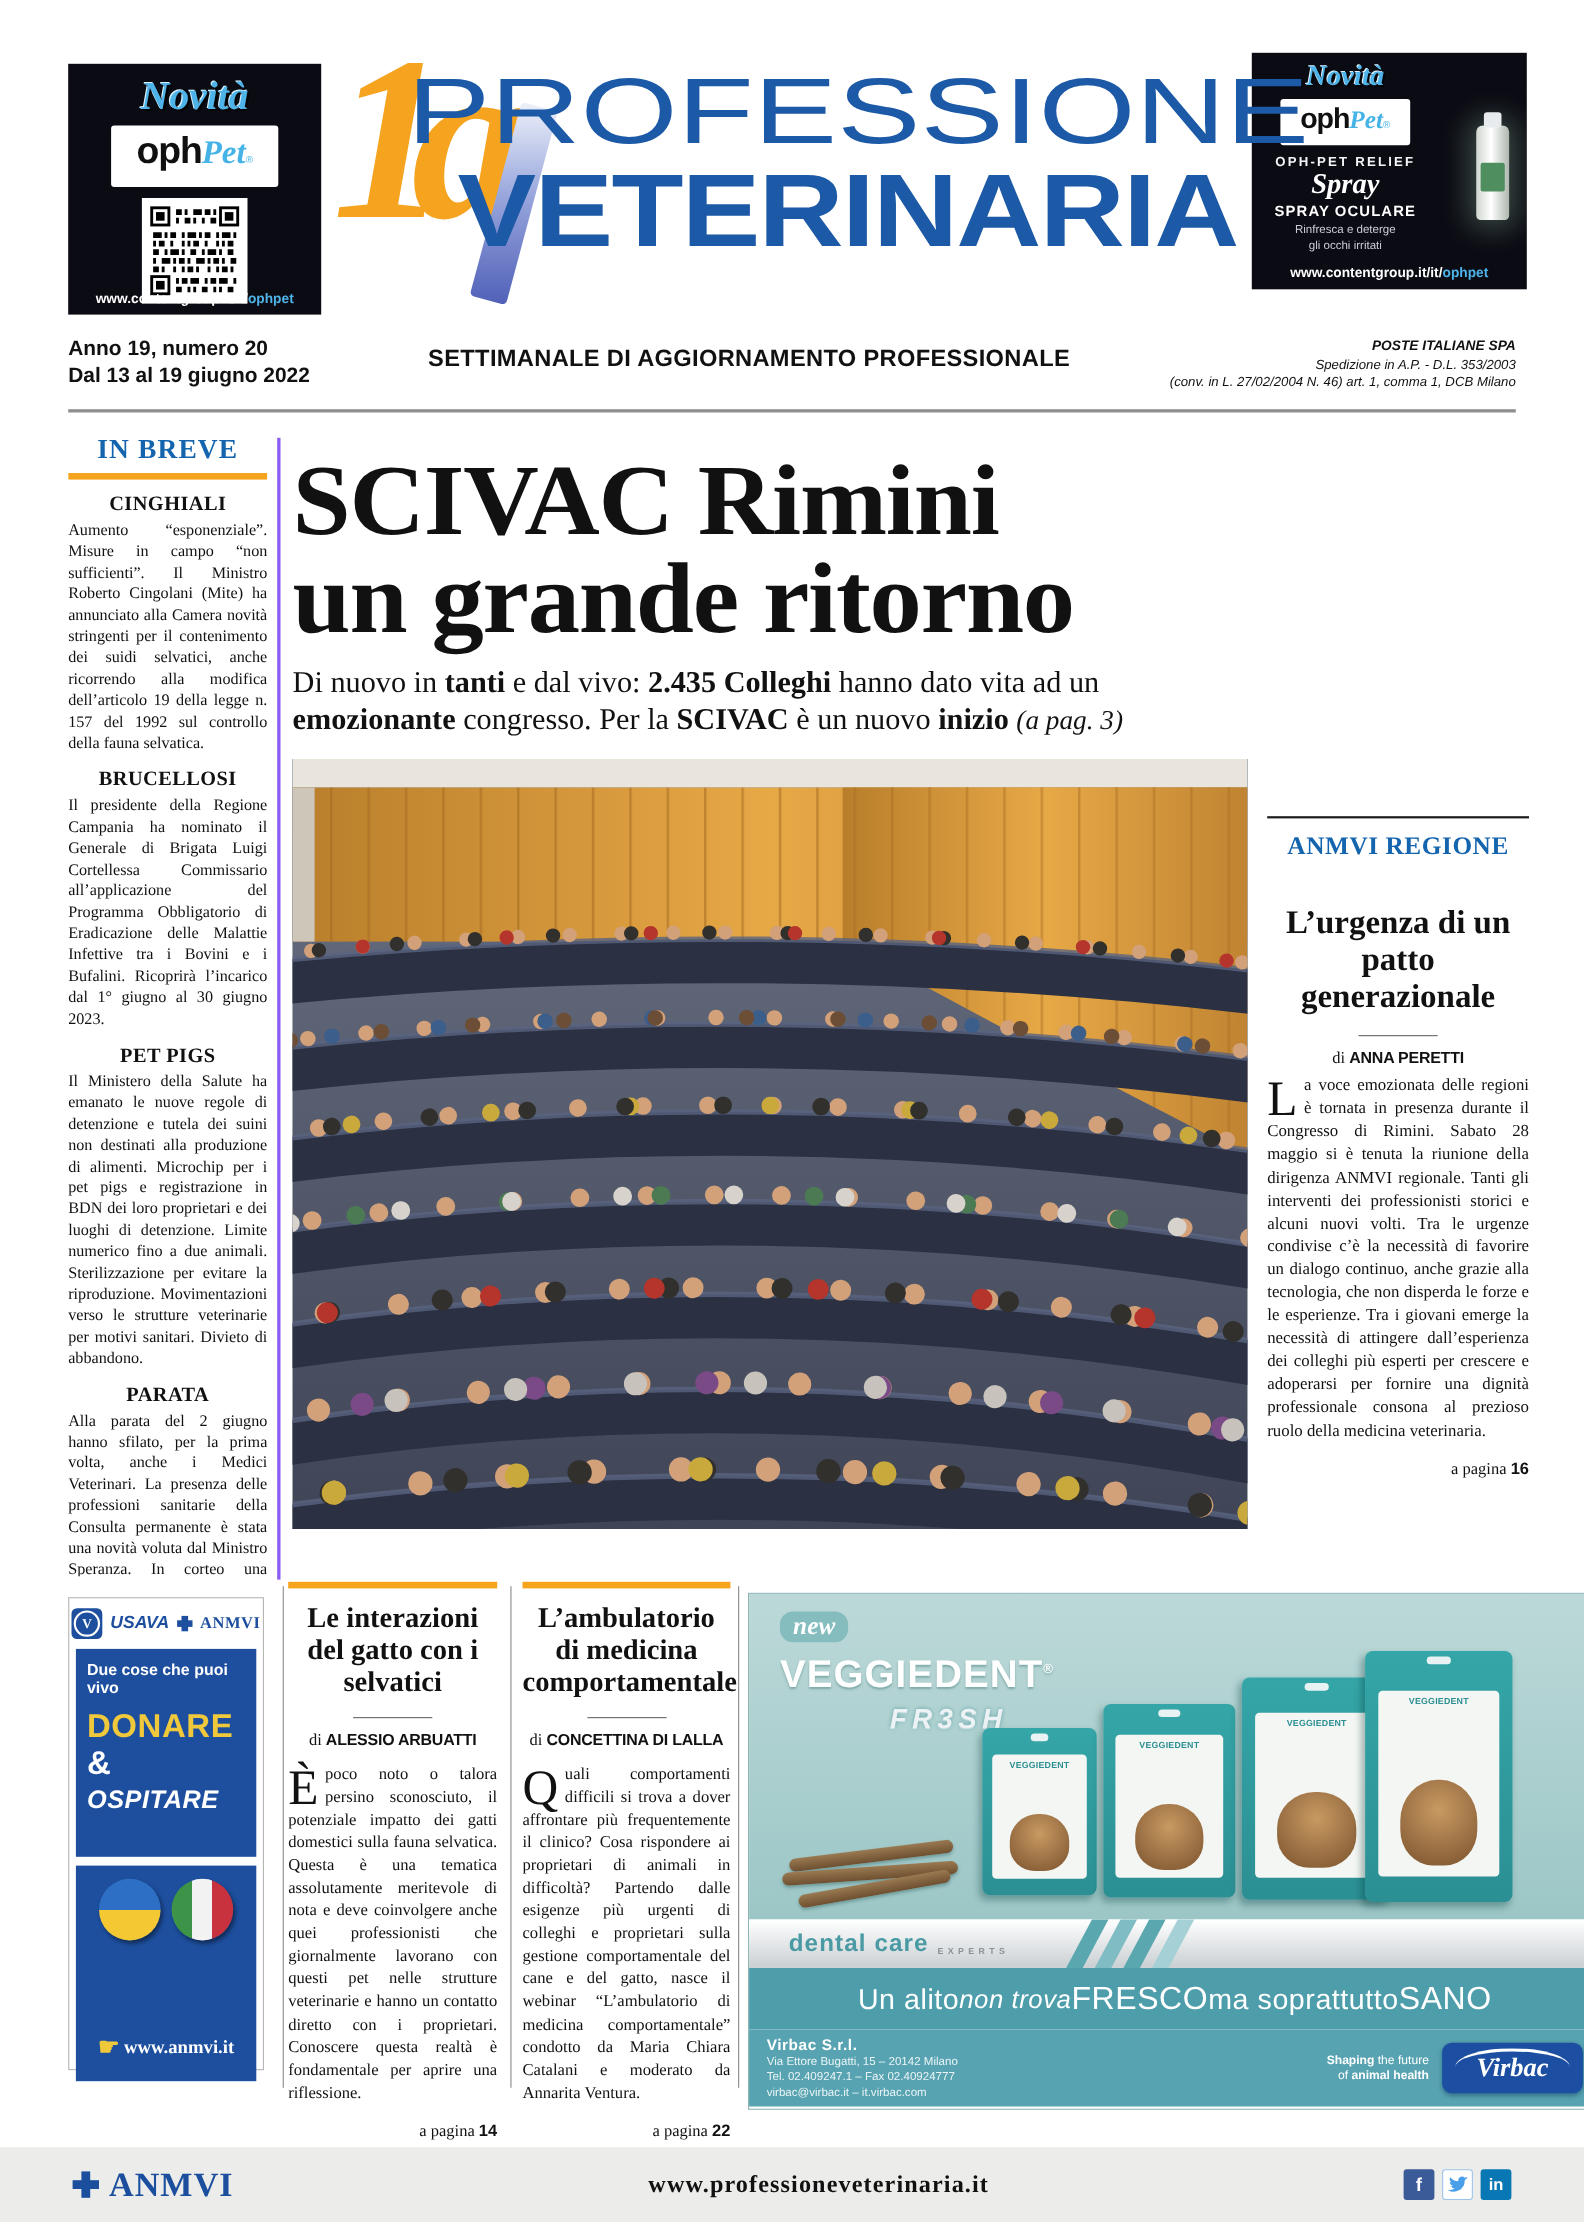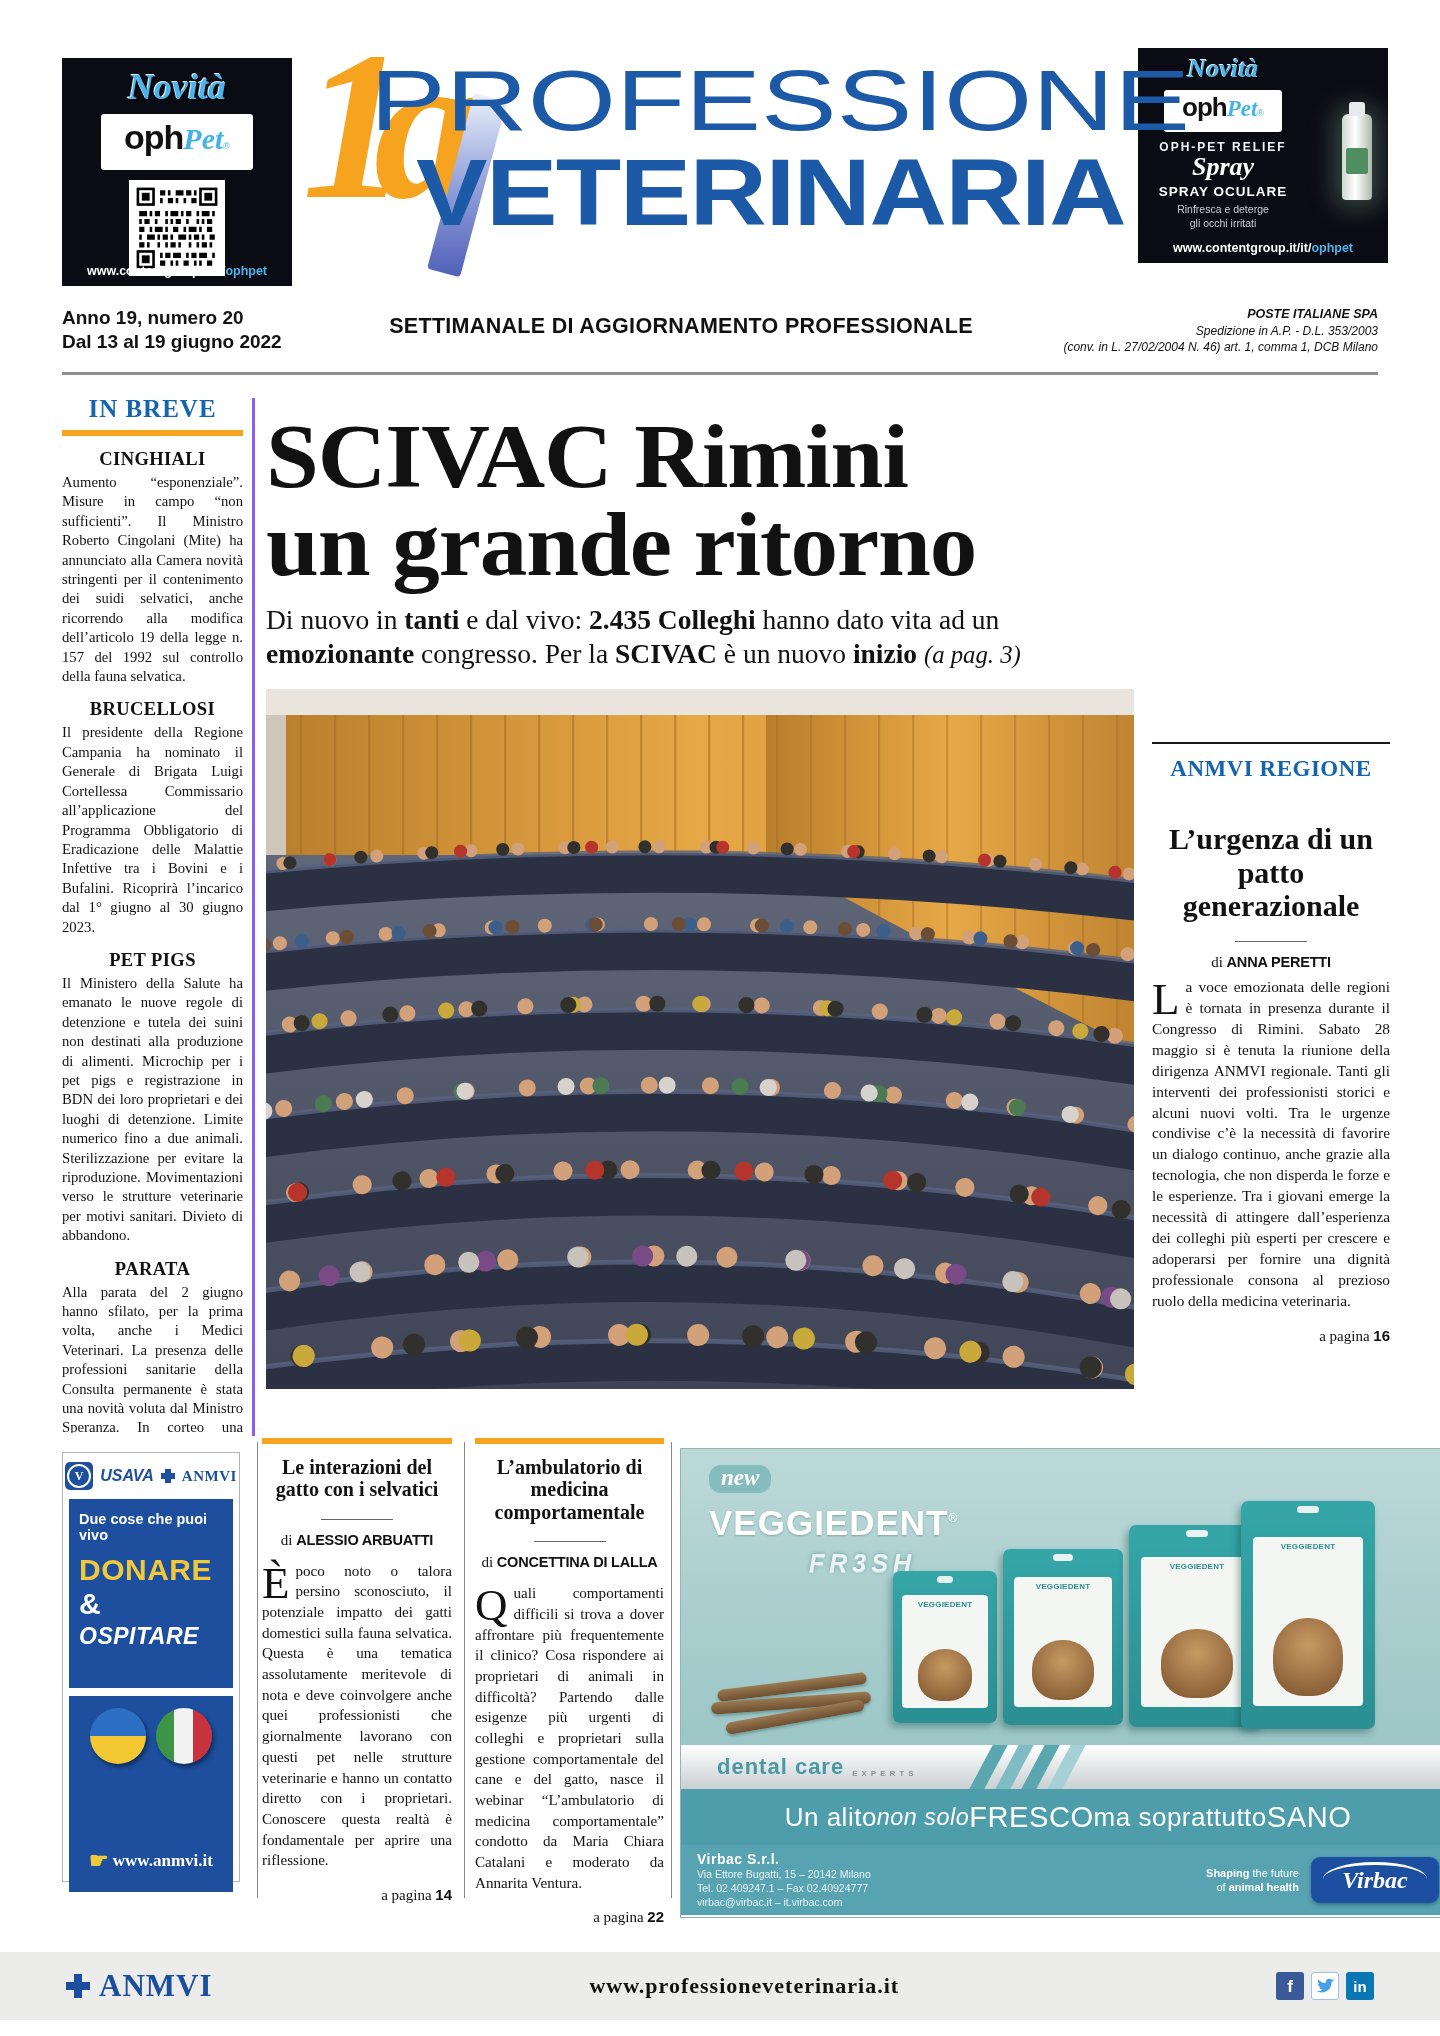--- a/index.html
+++ b/index.html
@@ -74,21 +74,21 @@
   .dropcap::first-letter{float:left;font-size:45px;line-height:.8;padding:4px 6px 0 0;}
   .pageref{text-align:right;font-size:15px;margin-top:2px;}
   .pn{font-family:"Liberation Sans",sans-serif;font-weight:700;}
 
   
   #band{position:absolute;left:62px;top:1438px;width:1326px;height:482px;}
   .vrule{position:absolute;top:4px;width:1px;height:456px;background:#8a8a8a;}
   .obar{height:6px;background:#f6a41d;margin-bottom:12px;}
   .bart{position:absolute;top:0;}
   #bart1{left:200px;width:190px;} #bart2{left:413px;width:189px;}
-  .atitle{font-weight:700;font-size:20px;line-height:1.12;text-align:center;}
+  .atitle{font-weight:700;font-size:26px;line-height:1.12;text-align:center;}
   .bart .body-p{font-size:15.1px;margin-top:12px;}
 
   
   #bad{position:absolute;left:0;top:14px;width:178px;height:430px;border:1px solid #b5b5b5;background:#fff;box-sizing:border-box;font-family:"Liberation Sans",sans-serif;}
   .logorow{height:46px;display:flex;align-items:center;justify-content:center;gap:7px;}
   .usava-sq{width:28px;height:28px;background:#1d4f9e;border-radius:5px;color:#fff;display:flex;align-items:center;justify-content:center;font:700 15px "Liberation Serif",serif;}
   .usava-sq span{border:2px solid #fff;border-radius:50%;width:20px;height:20px;display:flex;align-items:center;justify-content:center;font-size:12px;}
   .usava-t{font:italic 800 16px "Liberation Sans",sans-serif;color:#1d4f9e;}
   .mini-cross{width:14px;height:14px;position:relative;}
   .mini-cross::before,.mini-cross::after{content:"";position:absolute;background:#1d4f9e;}
@@ -420,21 +420,21 @@
     <div class="vstripe">
       <span class="dental">dental care</span>
       <span class="experts">EXPERTS</span>
       <div class="diag" style="left:300px;background:#5aa7b0;"></div>
       <div class="diag" style="left:326px;background:#7fbcc3;"></div>
       <div class="diag" style="left:352px;background:#5aa7b0;"></div>
       <div class="diag" style="left:378px;background:#a5d1d6;"></div>
     </div>
     <div class="vclaim">
         <span>Un alito </span>
-        <span class="i">non solo</span>
+        <span class="i">non trova</span>
         <span> </span>
         <span class="big">FRESCO</span>
         <span> ma soprattutto </span>
         <span class="big">SANO</span>
       </div>
     <div class="vbottom">
       <div>
         <div class="vco">Virbac S.r.l.</div>
         <div class="vaddr">
           <div>Via Ettore Bugatti, 15 – 20142 Milano</div>

